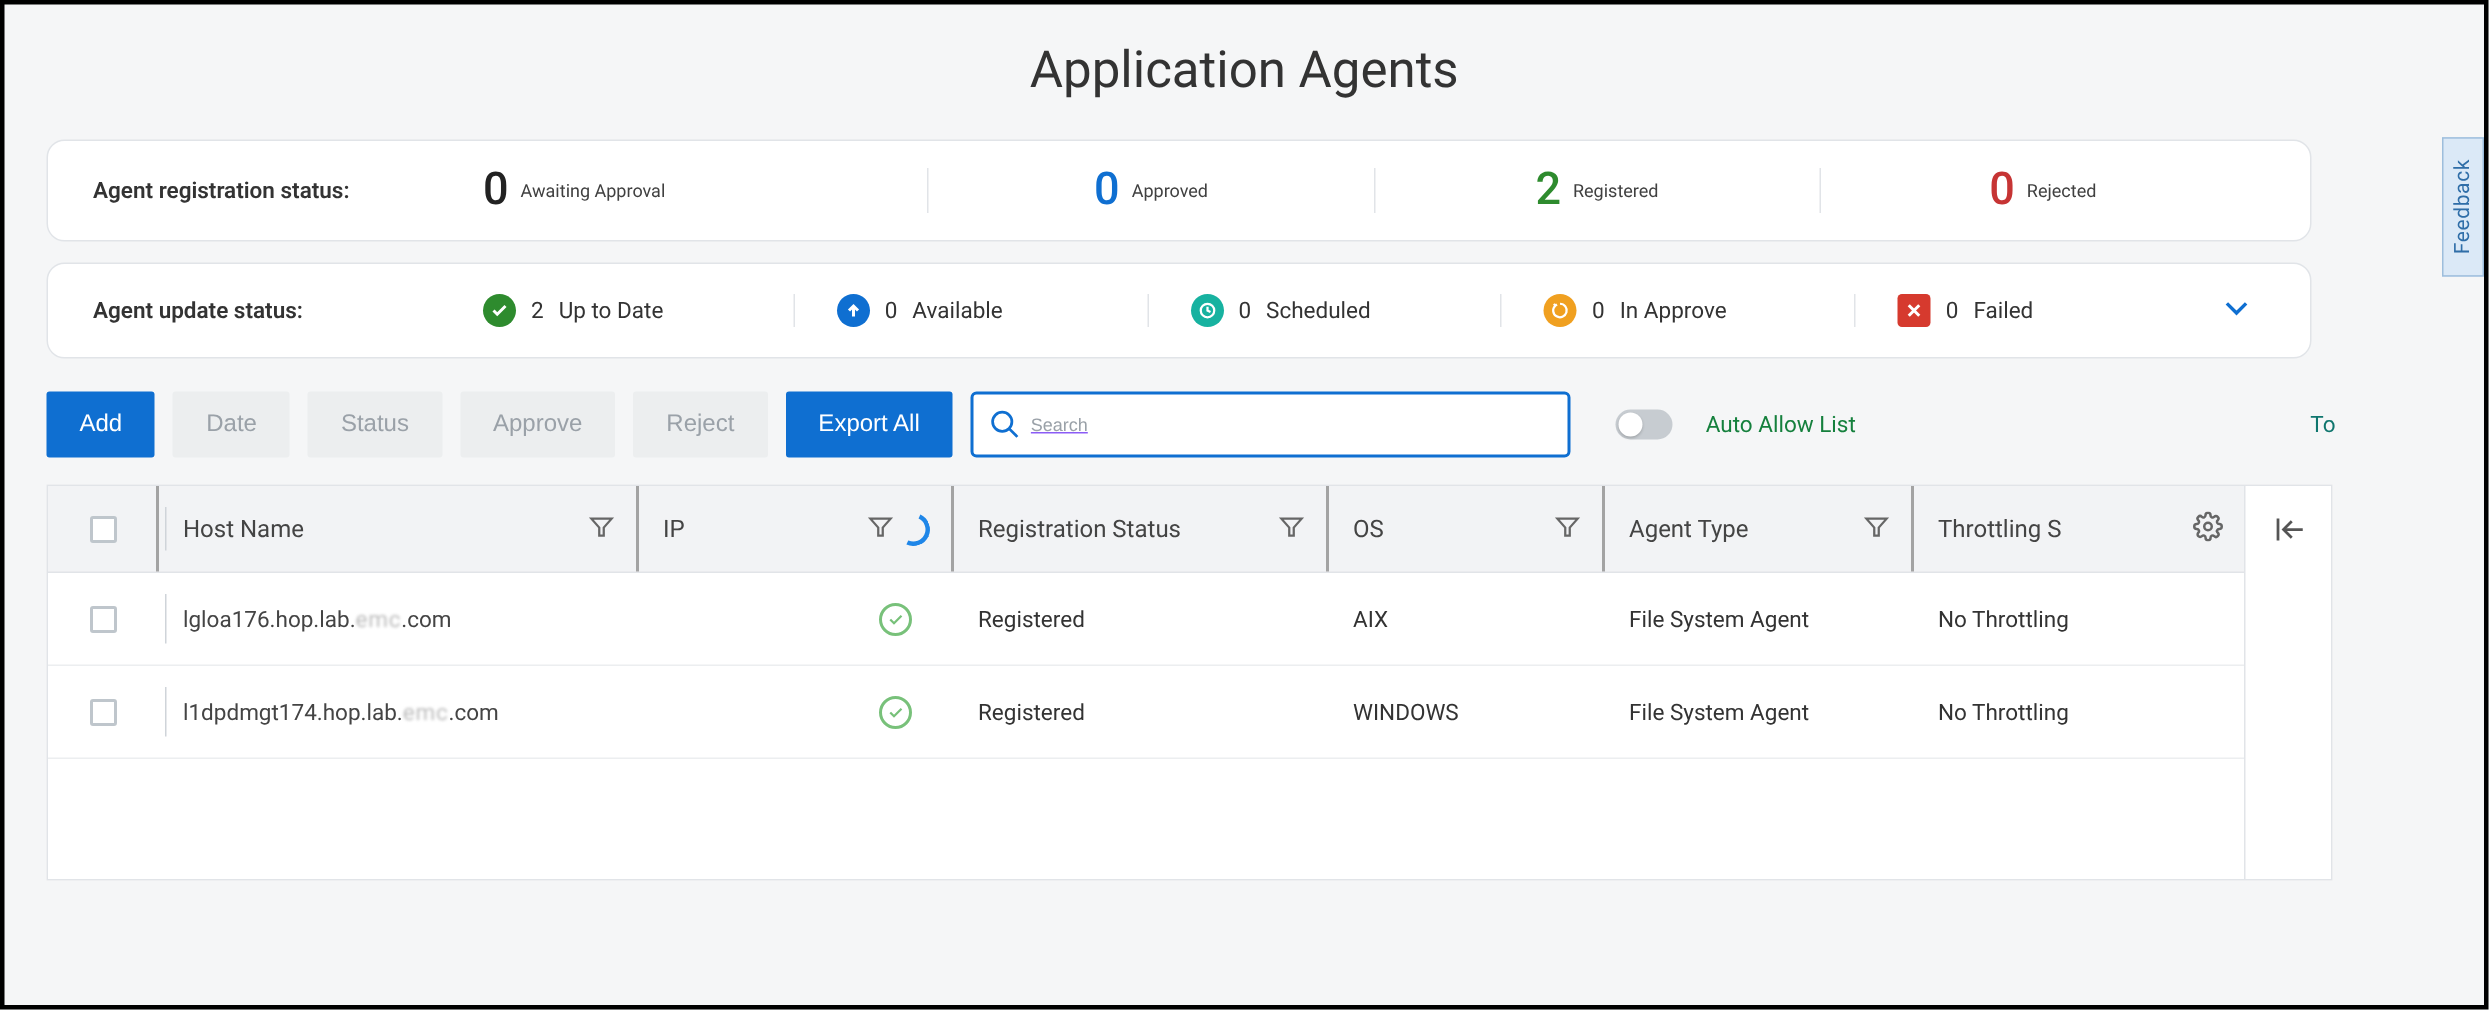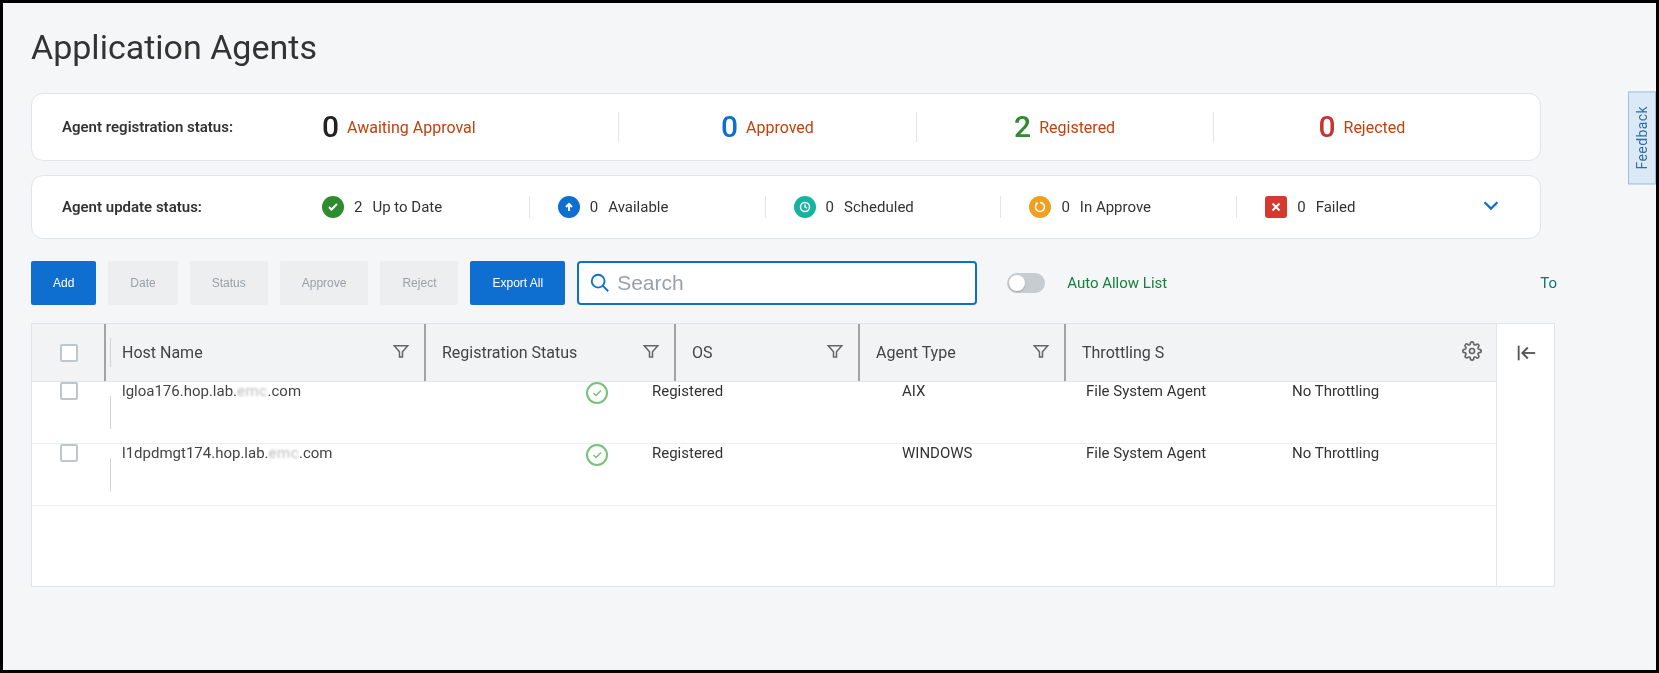--- a/index.html
+++ b/index.html
@@ -16,20 +16,21 @@
   }
   .page {
     padding: 24px 28px 0 28px;
     position: relative;
   }
   .page-title {
     font-size: 34px;
     font-weight: 400;
     color: #333;
     margin-bottom: 26px;
+    text-align: center;
   }
 
   
   .feedback-tab {
     position: absolute;
     right: 0;
     top: 88px;
     background: #dbe9f7;
     border: 1px solid #9dbedc;
     color: #2f6ea8;
@@ -73,21 +74,21 @@
   .reg-status .cell:first-child { border-left: none; justify-content: flex-start; }
   .big-num {
     font-size: 30px;
     font-weight: 500;
     line-height: 1;
   }
   .big-num.awaiting { color: #222; }
   .big-num.approved { color: #0f6fd1; }
   .big-num.registered { color: #2e8b2e; }
   .big-num.rejected { color: #c63434; }
-  .stat-label { color: #c2410c; font-size: 16px; text-align: center; }
+  .stat-label { color: #404040; font-size: 12px; text-align: center; }
 
   .update-status .stat-row {
     flex: 1;
     display: flex;
     align-items: center;
   }
   .update-status .ucell {
     flex: 1;
     display: flex;
     align-items: center;
@@ -119,21 +120,21 @@
     align-items: center;
     gap: 12px;
     margin-top: 22px;
     width: 1528px;
   }
   .btn {
     height: 44px;
     padding: 0 22px;
     border: none;
     border-radius: 2px;
-    font-size: 12px;
+    font-size: 16px;
     cursor: pointer;
     background: #eceeef;
     color: #9aa1a8;
     display: inline-flex;
     align-items: center;
     gap: 8px;
   }
   .btn.primary { background: #0f6fd1; color: #fff; }
   .btn.disabled { cursor: default; }
   .search-wrap {
@@ -141,22 +142,22 @@
     align-items: center;
     border: 2px solid #0f6fd1;
     border-radius: 4px;
     height: 44px;
     width: 400px;
     padding: 0 10px;
     background: #fff;
   }
   .search-wrap svg { flex-shrink: 0; }
   .search-wrap input {
-    border: none; outline: none; font-size: 21px; width: 100%;
-    background: transparent; color: #737373; padding-left: 6px;
+    border: none; outline: none; font-size: 12px; width: 100%;
+    background: transparent; color: #8b5cf6; padding-left: 6px; text-decoration: underline;
   }
   .search-wrap input::placeholder { color: #9aa1a8; }
   .switch {
     width: 38px; height: 20px; background: #c7ccd1; border-radius: 10px;
     position: relative; cursor: pointer; margin-left: 18px;
   }
   .switch::after {
     content: ""; position: absolute; width: 16px; height: 16px;
     background: #fff; border-radius: 50%; top: 2px; left: 2px;
     box-shadow: 0 1px 2px rgba(0,0,0,.2);
@@ -193,21 +194,21 @@
   .col-reg   { width: 250px; }
   .col-os    { width: 184px; }
   .col-agent { width: 206px; }
   .col-throt { flex: 1; }
   .side-collapse { width: 58px; display:flex; align-items:flex-start; justify-content:center; padding-top:18px; border-left:1px solid #e1e4e8; background:#fff; }
 
   .tbody .row {
     display: flex; align-items: center; height: 62px;
     border-bottom: 1px solid #eceef0; color: #333;
   }
-  .tbody .td { padding: 0 16px; display:flex; height:100%; }
+  .tbody .td { padding: 0 16px; display:flex; align-items:center; height:100%; }
   .td.col-ip { justify-content: flex-end; padding-right: 28px; }
   input[type=checkbox].cb {
     width: 18px; height: 18px; border: 2px solid #bfc6cc; border-radius: 2px;
     appearance: none; background: #fff; cursor: pointer;
   }
   .host-text { color: #444; }
   .host-text .obscured { color: #bdbdbd; filter: blur(1.2px); letter-spacing:.5px; }
   .ok-circle {
     width: 22px; height: 22px; border: 2px solid #78c17a; border-radius: 50%;
     display:inline-flex; align-items:center; justify-content:center; color:#78c17a;
@@ -337,20 +338,31 @@
           <input type="checkbox" class="cb" style="">
         </div>
         <div class="th col-host">
           <span class="h-label">Host Name</span>
           <span class="filter-icon">
             <svg width="18" height="18" viewBox="0 0 24 24" fill="none" stroke="#666" stroke-width="2">
                 <polygon points="3 5 21 5 14 13 14 20 10 20 10 13"></polygon>
               </svg>
           </span>
         </div>
+        <div class="th col-ip">
+          <span class="h-label">IP</span>
+          <span style="display:flex;align-items:center;gap:4px">
+            <span class="filter-icon">
+              <svg width="18" height="18" viewBox="0 0 24 24" fill="none" stroke="#666" stroke-width="2">
+                  <polygon points="3 5 21 5 14 13 14 20 10 20 10 13"></polygon>
+                </svg>
+            </span>
+            <span class="spinner-head"></span>
+          </span>
+        </div>
         <div class="th col-reg">
           <span class="h-label">Registration Status</span>
           <span class="filter-icon">
             <svg width="18" height="18" viewBox="0 0 24 24" fill="none" stroke="#666" stroke-width="2">
                 <polygon points="3 5 21 5 14 13 14 20 10 20 10 13"></polygon>
               </svg>
           </span>
         </div>
         <div class="th col-os">
           <span class="h-label">OS</span>

